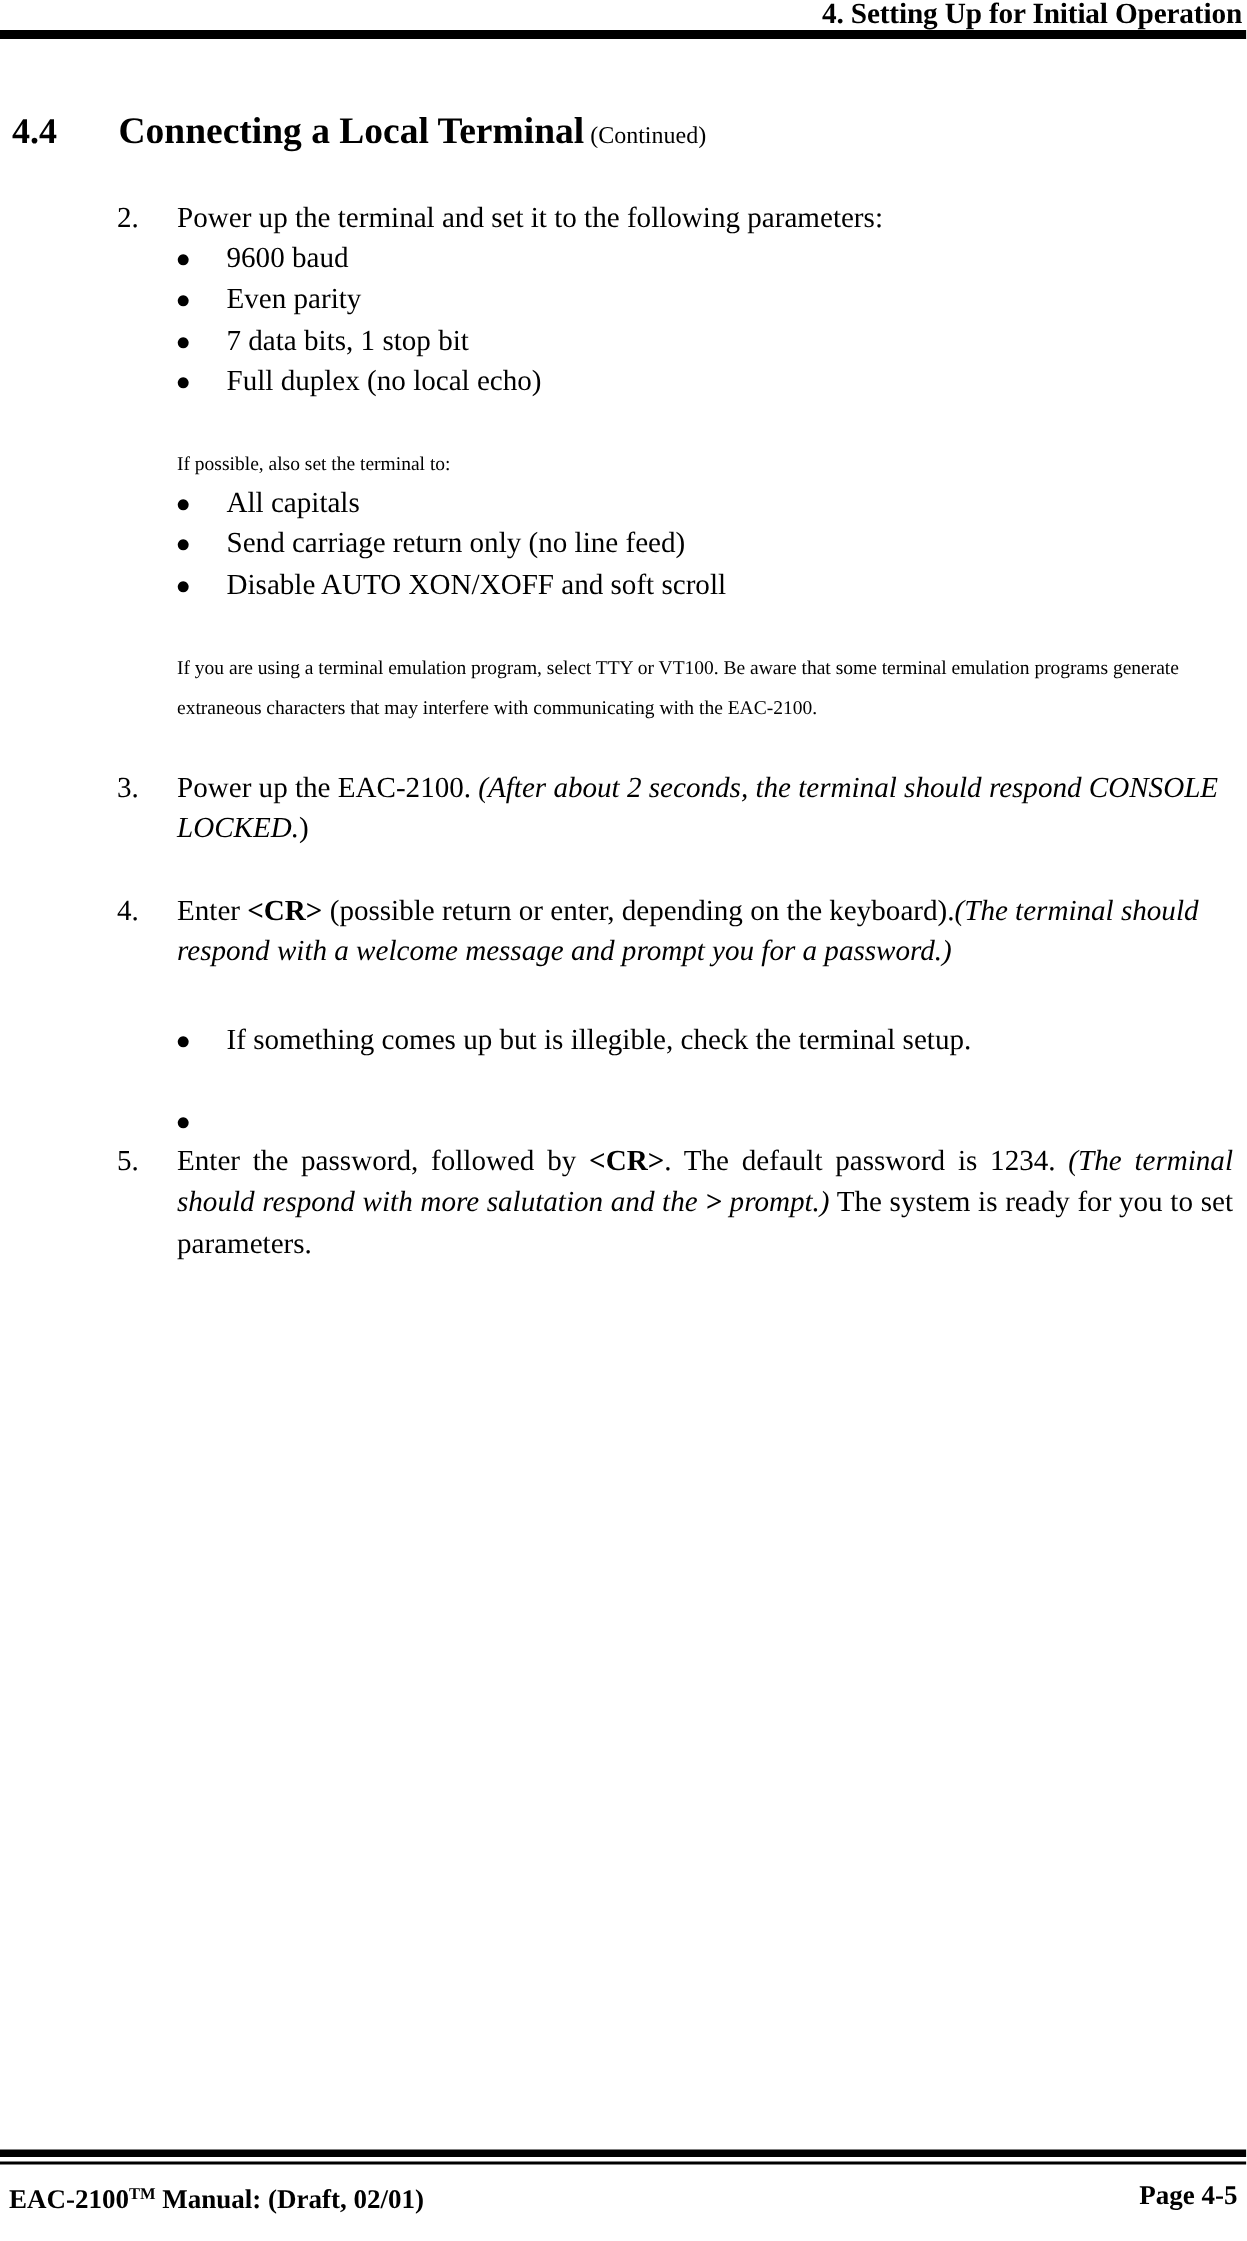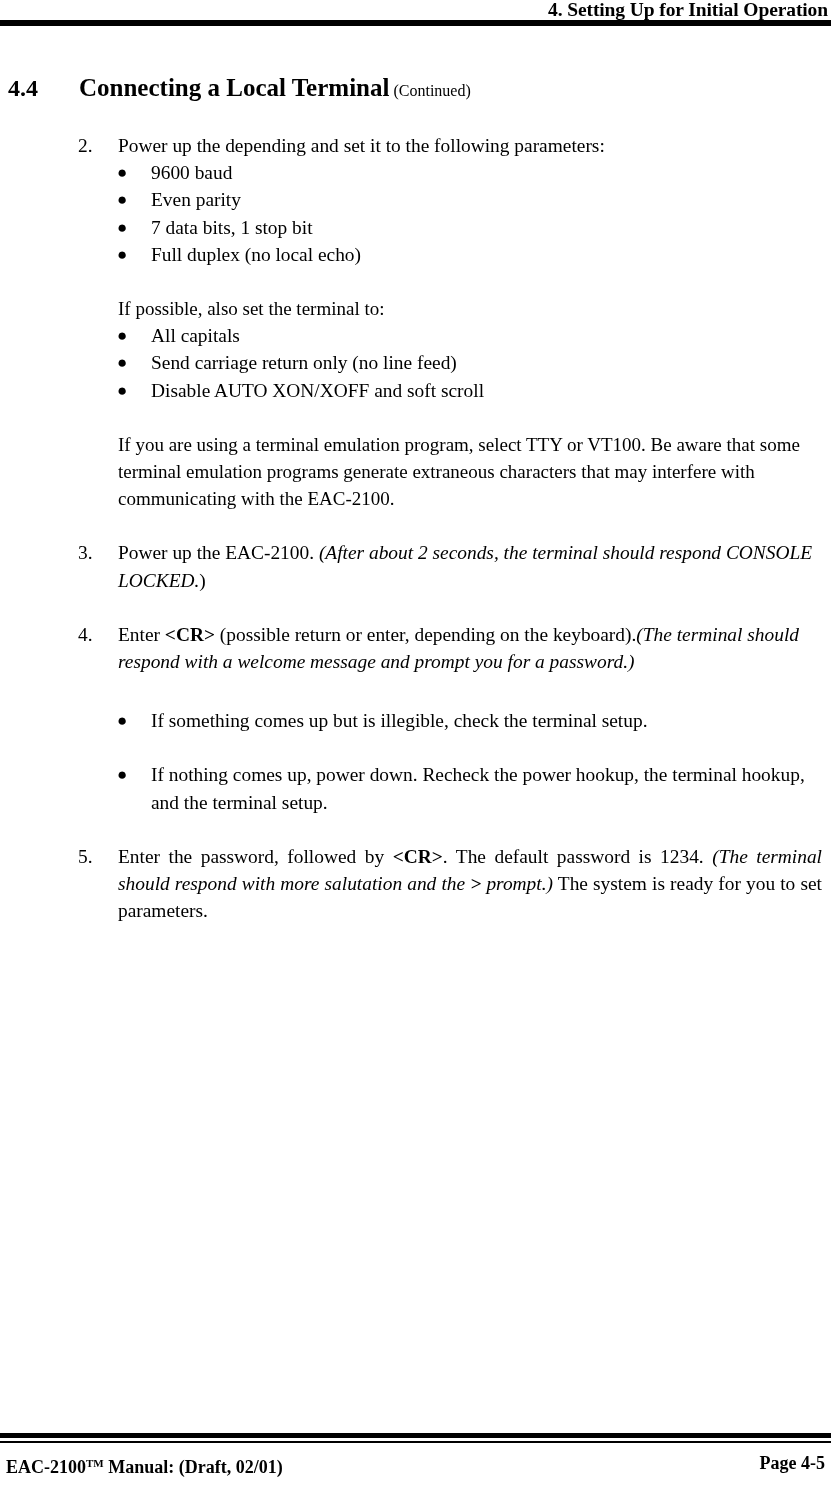--- a/index.html
+++ b/index.html
@@ -127,21 +127,21 @@
     position: absolute;
     left: 117px;
     top: 0;
     font-size: 17px;
     line-height: 27.2px;
   }
 
   .plain-para {
     padding-left: 118px;
     padding-right: 9px;
-    font-size: 19px;
+    font-size: 13px;
     line-height: 27.2px;
   }
   .gap-lg  { height: 27px; }
   .gap-xl  { height: 32px; }
 
   em.it { font-style: italic; }
   strong.bd { font-weight: bold; }
 
   
   .page-footer {
@@ -204,21 +204,21 @@
     <span class="section-number">4.4</span>
     <span class="section-title-wrap">
       <span class="section-title">Connecting a Local Terminal</span><span class="section-continued"> (Continued)</span>
     </span>
   </div>
 
   <div class="body-area">
 
     <div class="num-item">
       <span class="marker">2.</span>
-      <span>Power up the depending and set it to the following parameters:</span>
+      <span>Power up the terminal and set it to the following parameters:</span>
     </div>
 
     <ul class="bullet-list">
       <li class="bullet-item">
         <span class="bullet-glyph">●</span>
         <span>9600 baud</span>
       </li>
       <li class="bullet-item">
         <span class="bullet-glyph">●</span>
         <span>Even parity</span>
@@ -271,21 +271,20 @@
     <div class="gap-xl"></div>
 
     <ul class="bullet-list">
       <li class="bullet-item">
         <span class="bullet-glyph">●</span>
         <span>If something comes up but is illegible, check the terminal setup.</span>
       </li>
       <li style="height:27px"></li>
       <li class="bullet-item">
         <span class="bullet-glyph">●</span>
-        <span>If nothing comes up, power down. Recheck the power hookup, the terminal hookup, and the terminal setup.</span>
       </li>
     </ul>
 
     <div class="gap-lg"></div>
 
     <div class="num-item justify">
       <span class="marker">5.</span><span>Enter the password, followed by </span><strong class="bd">&lt;CR&gt;</strong><span>. The default password is 1234. </span><em class="it">(The terminal should respond with more salutation and the </em><em class="it"><strong class="bd">&gt;</strong></em><em class="it"> prompt.)</em><span> The system is ready for you to set parameters.</span>
     </div>
 
   </div>

